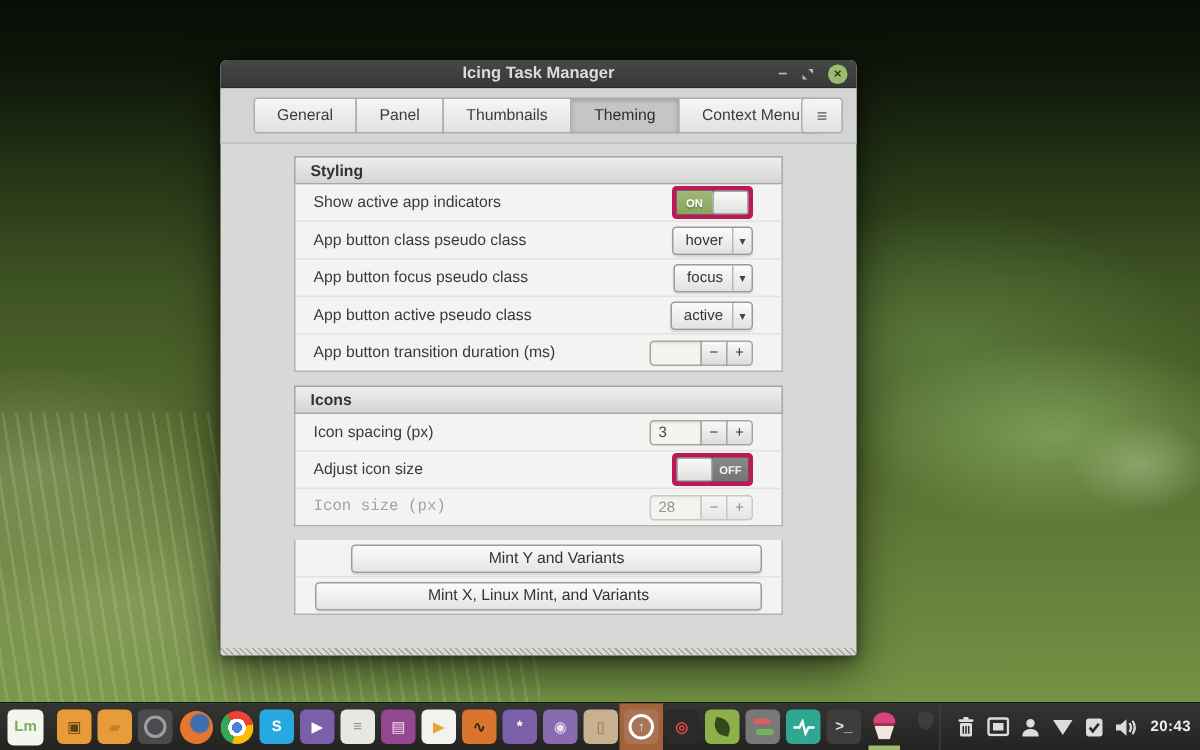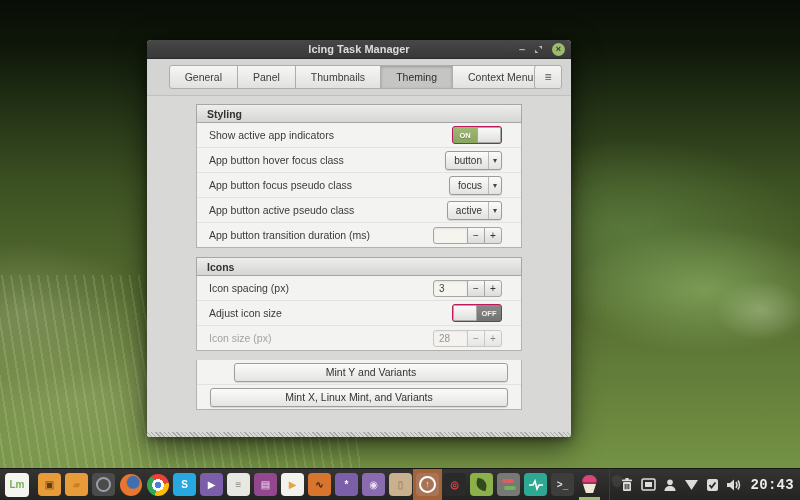--- a/index.html
+++ b/index.html
@@ -56,25 +56,25 @@
   .content{flex:1;padding:8px 49px 0 49px;}
   .section{margin-bottom:9px;}
   .sec-head{height:17px;border:1px solid #a6a6a4;background:linear-gradient(#eeeeec,#d5d5d3);
     display:flex;align-items:center;padding:0 10px;
     font-size:10.5px;font-weight:bold;color:#333;}
   .sec-body{border:1px solid #b2b2b0;border-top:none;background:#f3f3f1;}
   .row{height:24px;display:flex;align-items:center;padding:0 19px 0 12px;
     border-top:1px solid #e2e2e0;}
   .row:first-child{border-top:none;}
   .row-label{flex:1;font-size:10.5px;color:#3a3a3a;}
-  .row.disabled .row-label{color:#a2a2a0;}
+  .row.disabled .row-label{color:#a2a2a0;font-family:Liberation Mono, monospace;}
   .row.disabled .spin{opacity:.55;}
 
   
-  .toggle{width:48px;height:16px;border:1px solid #be185d;border-radius:3px;
+  .toggle{width:48px;height:16px;border:3px solid #be185d;border-radius:3px;
     display:flex;overflow:hidden;background:#15803d;box-shadow:inset 0 1px 2px rgba(0,0,0,.15);}
   .tg-on-label{width:50%;background:linear-gradient(#9fb877,#8aa55e);color:#fff;
     font-size:7.5px;font-weight:bold;display:flex;align-items:center;justify-content:center;
     text-shadow:0 1px 1px rgba(0,0,0,.25);}
   .tg-off-label{width:50%;background:linear-gradient(#8a8a88,#737371);color:#f2f2f2;
     font-size:7.5px;font-weight:bold;display:flex;align-items:center;justify-content:center;}
   .tg-thumb{width:50%;background:linear-gradient(#fbfbfa,#dededc);border-radius:2px;
     box-shadow:0 0 0 1px #a8a8a6 inset;}
 
   
@@ -130,21 +130,21 @@
   .tg2{position:absolute;left:7px;top:13px;width:12px;height:4px;border-radius:2px;background:#72b35e;}
   .cc-top{position:absolute;top:2px;left:4px;width:15px;height:9px;background:#d8447c;
     border-radius:8px 8px 3px 3px;box-shadow:inset 0 -2px 0 rgba(120,20,60,.5);}
   .cc-base{position:absolute;top:11px;left:5px;width:13px;height:9px;background:#efe8d8;
     clip-path:polygon(0 0,100% 0,78% 100%,22% 100%);}
 
   .shield-dim{position:absolute;left:611px;bottom:8px;opacity:.65;}
   .tray{position:absolute;right:4px;top:0;height:31px;display:flex;align-items:center;gap:7px;}
   .tray::before{content:"";width:1px;height:31px;background:#3d3d3b;margin-right:3px;}
   .tray-icon{display:flex;align-items:center;justify-content:center;}
-  .clock{color:#ececec;font-size:14px;font-weight:bold;letter-spacing:.3px;padding-right:2px;font-family:Liberation Mono, monospace;}
+  .clock{color:#ececec;font-size:10px;font-weight:bold;letter-spacing:.3px;padding-right:2px;}
 </style>
 </head>
 <body>
 
 <div class="desktop"></div>
 
 <div class="window">
   <div class="titlebar">
     <div class="title">Icing Task Manager</div>
     <div class="tb-btns">
@@ -175,23 +175,23 @@
       <div class="sec-head">Styling</div>
       <div class="sec-body">
         <div class="row">
           <span class="row-label">Show active app indicators</span>
           <div class="toggle">
             <span class="tg-on-label">ON</span>
               <span class="tg-thumb"></span>
           </div>
         </div>
         <div class="row">
-          <span class="row-label">App button hover focus class</span>
+          <span class="row-label">App button class pseudo class</span>
           <div class="dropdown">
-            <span class="dd-value">button</span>
+            <span class="dd-value">hover</span>
             <span class="dd-arrow">▾</span>
           </div>
         </div>
         <div class="row">
           <span class="row-label">App button focus pseudo class</span>
           <div class="dropdown">
             <span class="dd-value">focus</span>
             <span class="dd-arrow">▾</span>
           </div>
         </div>

